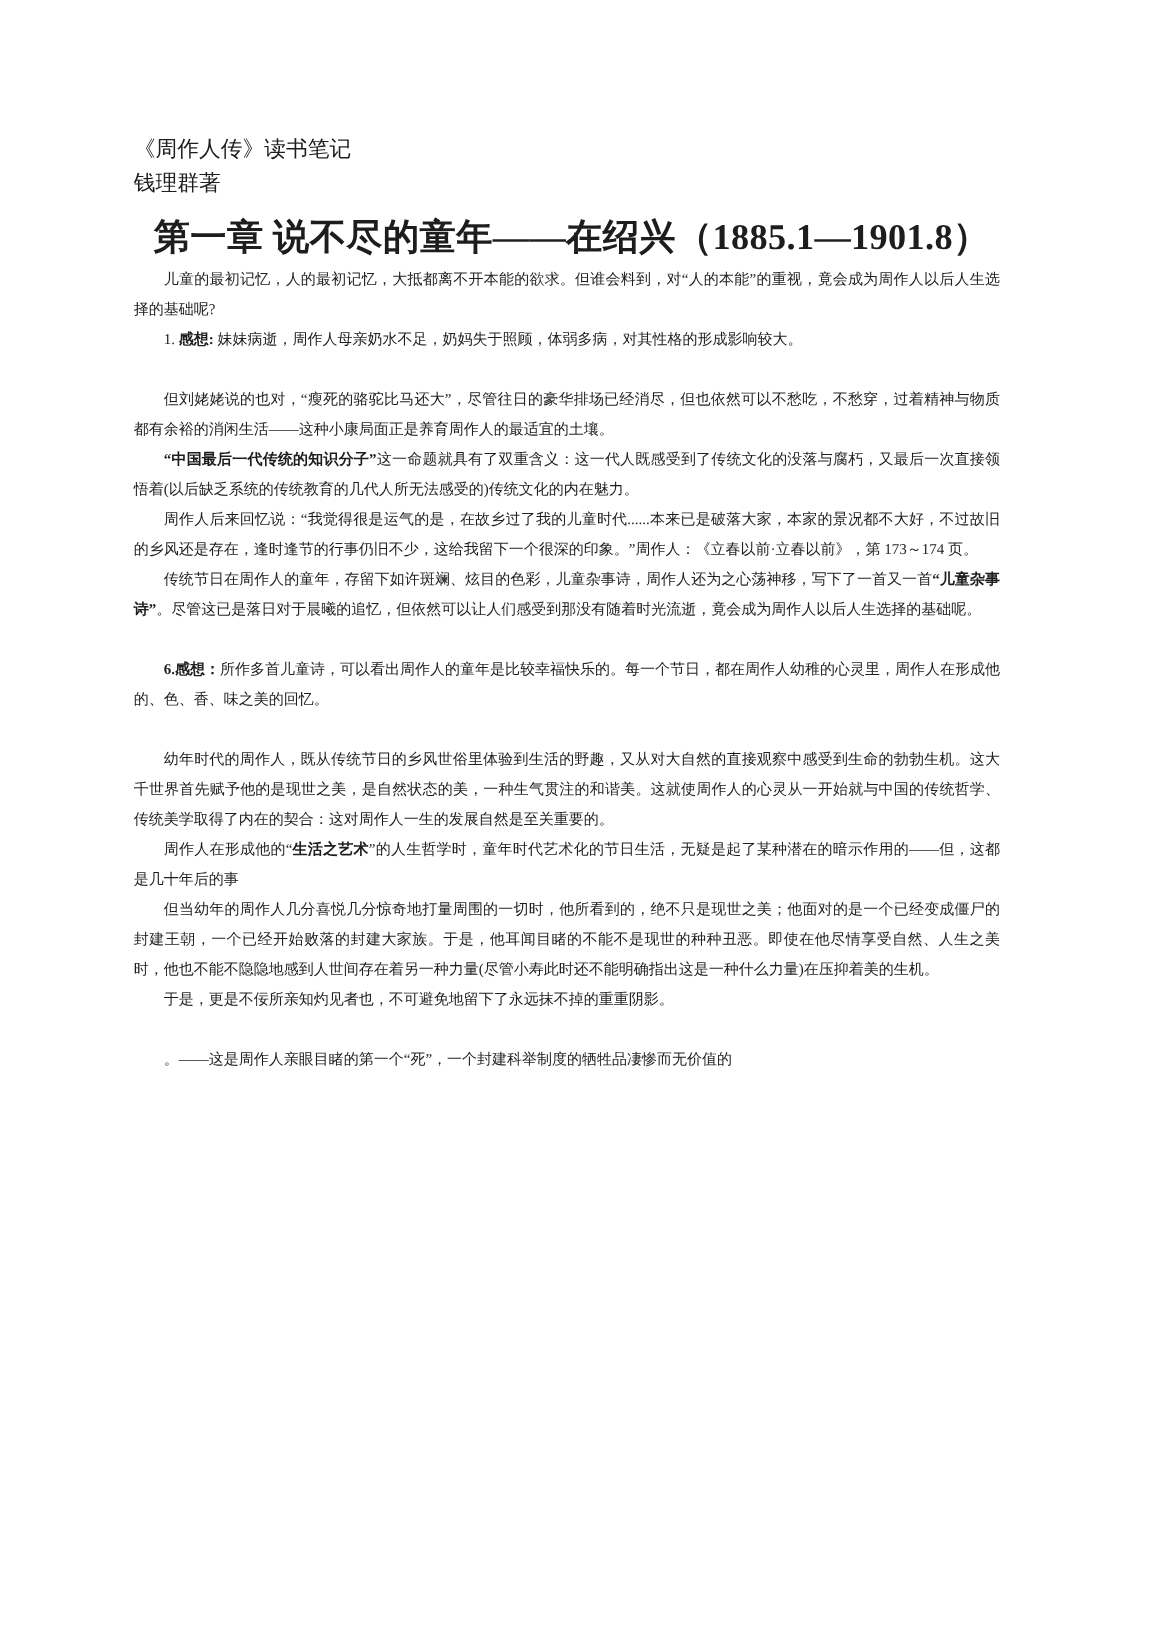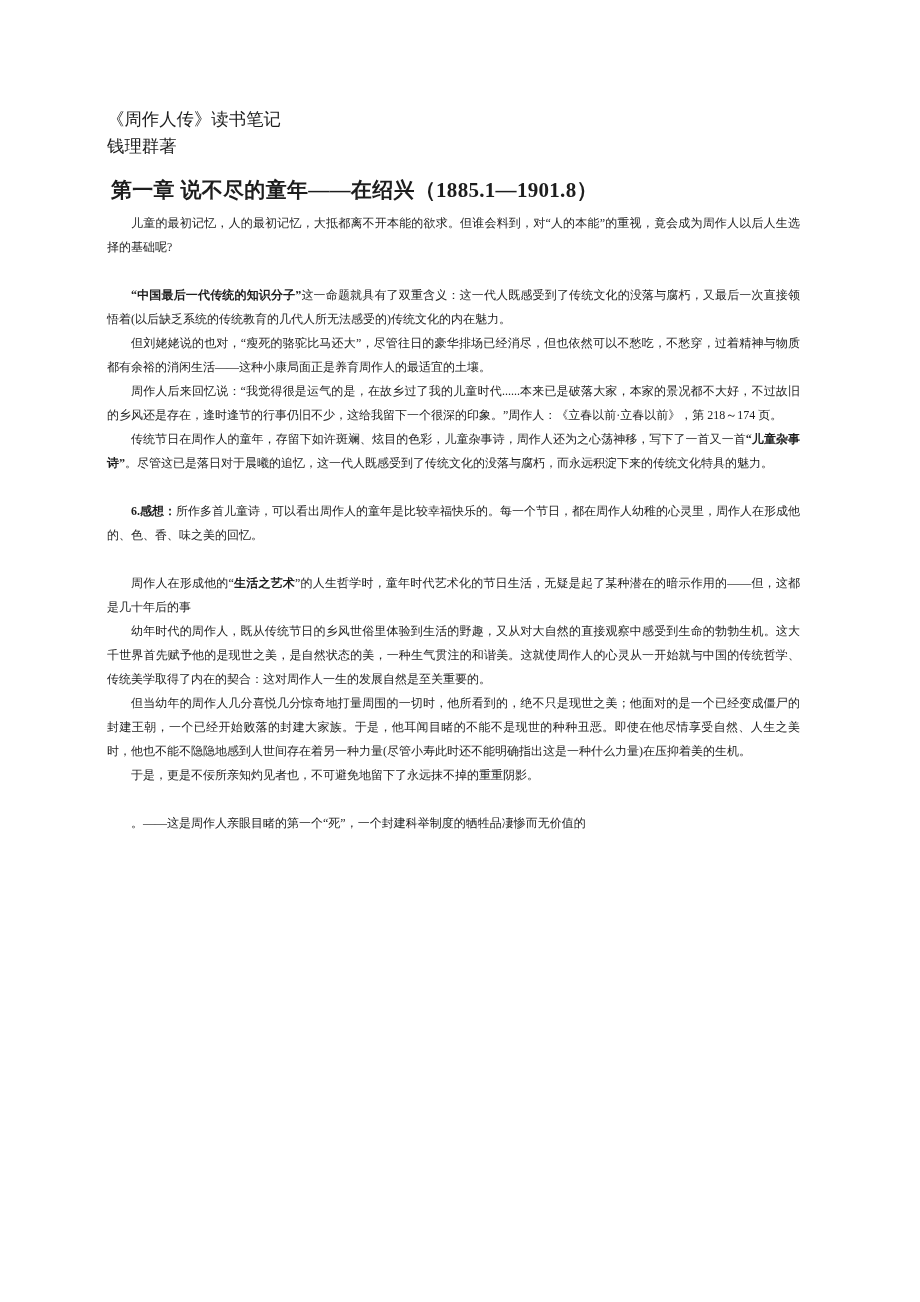--- a/index.html
+++ b/index.html
@@ -21,24 +21,24 @@
     padding: 106px 120px 0 107px;
     background: #ffffff;
   }
   .meta-line {
     font-size: 17.4px;
     line-height: 27px;
     margin: 0;
     text-align: left;
   }
   .chapter-heading {
-    font-size: 21px;
+    font-size: 29px;
     line-height: 28px;
     font-weight: bold;
-    margin: 16px 0 7px 4px;
+    margin: 16px 0 7px 16px;
     letter-spacing: 0.3px;
   }
   .para {
     font-size: 12px;
     line-height: 24px;
     margin: 0;
     text-align: justify;
     text-indent: 2em;
     word-break: break-all;
   }
@@ -51,28 +51,29 @@
 </style>
 </head>
 <body>
 
 <div class="page">
   <p class="meta-line">《周作人传》读书笔记</p>
   <p class="meta-line">钱理群著</p>
   <h1 class="chapter-heading">第一章 说不尽的童年——在绍兴（1885.1—1901.8）</h1>
   <div id="paragraphs">
       <p class="para"><span>儿童的最初记忆，人的最初记忆，大抵都离不开本能的欲求。但谁会料到，对“人的本能”的重视，竟会成为周作人以后人生选择的基础呢?</span></p>
+      <p class="para"><span>1. </span><span class="bold">感想:</span><span> 妹妹病逝，周作人母亲奶水不足，奶妈失于照顾，体弱多病，对其性格的形成影响较大。</span></p>
       <div class="blank-line"></div>
+      <p class="para"><span>但刘姥姥说的也对，“瘦死的骆驼比马还大”，尽管往日的豪华排场已经消尽，但也依然可以不愁吃，不愁穿，过着精神与物质都有余裕的消闲生活——这种小康局面正是养育周作人的最适宜的土壤。</span></p>
       <p class="para"><span class="bold">“中国最后一代传统的知识分子”</span><span>这一命题就具有了双重含义：这一代人既感受到了传统文化的没落与腐朽，又最后一次直接领悟着(以后缺乏系统的传统教育的几代人所无法感受的)传统文化的内在魅力。</span></p>
-      <p class="para"><span>但刘姥姥说的也对，“瘦死的骆驼比马还大”，尽管往日的豪华排场已经消尽，但也依然可以不愁吃，不愁穿，过着精神与物质都有余裕的消闲生活——这种小康局面正是养育周作人的最适宜的土壤。</span></p>
-      <p class="para"><span>周作人后来回忆说：“我觉得很是运气的是，在故乡过了我的儿童时代......本来已是破落大家，本家的景况都不大好，不过故旧的乡风还是存在，逢时逢节的行事仍旧不少，这给我留下一个很深的印象。”周作人：《立春以前·立春以前》，第 218～174 页。</span></p>
-      <p class="para"><span>传统节日在周作人的童年，存留下如许斑斓、炫目的色彩，儿童杂事诗，周作人还为之心荡神移，写下了一首又一首</span><span class="bold">“儿童杂事诗”</span><span>。尽管这已是落日对于晨曦的追忆，这一代人既感受到了传统文化的没落与腐朽，而永远积淀下来的传统文化特具的魅力。</span></p>
+      <p class="para"><span>周作人后来回忆说：“我觉得很是运气的是，在故乡过了我的儿童时代......本来已是破落大家，本家的景况都不大好，不过故旧的乡风还是存在，逢时逢节的行事仍旧不少，这给我留下一个很深的印象。”周作人：《立春以前·立春以前》，第 173～174 页。</span></p>
+      <p class="para"><span>传统节日在周作人的童年，存留下如许斑斓、炫目的色彩，儿童杂事诗，周作人还为之心荡神移，写下了一首又一首</span><span class="bold">“儿童杂事诗”</span><span>。尽管这已是落日对于晨曦的追忆，但依然可以让人们感受到那没有随着时光流逝，竟会成为周作人以后人生选择的基础呢。</span></p>
       <div class="blank-line"></div>
       <p class="para"><span class="bold">6.感想：</span><span>所作多首儿童诗，可以看出周作人的童年是比较幸福快乐的。每一个节日，都在周作人幼稚的心灵里，周作人在形成他的、色、香、味之美的回忆。</span></p>
       <div class="blank-line"></div>
+      <p class="para"><span>幼年时代的周作人，既从传统节日的乡风世俗里体验到生活的野趣，又从对大自然的直接观察中感受到生命的勃勃生机。这大千世界首先赋予他的是现世之美，是自然状态的美，一种生气贯注的和谐美。这就使周作人的心灵从一开始就与中国的传统哲学、传统美学取得了内在的契合：这对周作人一生的发展自然是至关重要的。</span></p>
       <p class="para"><span>周作人在形成他的“</span><span class="bold">生活之艺术</span><span>”的人生哲学时，童年时代艺术化的节日生活，无疑是起了某种潜在的暗示作用的——但，这都是几十年后的事</span></p>
-      <p class="para"><span>幼年时代的周作人，既从传统节日的乡风世俗里体验到生活的野趣，又从对大自然的直接观察中感受到生命的勃勃生机。这大千世界首先赋予他的是现世之美，是自然状态的美，一种生气贯注的和谐美。这就使周作人的心灵从一开始就与中国的传统哲学、传统美学取得了内在的契合：这对周作人一生的发展自然是至关重要的。</span></p>
       <p class="para"><span>但当幼年的周作人几分喜悦几分惊奇地打量周围的一切时，他所看到的，绝不只是现世之美；他面对的是一个已经变成僵尸的封建王朝，一个已经开始败落的封建大家族。于是，他耳闻目睹的不能不是现世的种种丑恶。即使在他尽情享受自然、人生之美时，他也不能不隐隐地感到人世间存在着另一种力量(尽管小寿此时还不能明确指出这是一种什么力量)在压抑着美的生机。</span></p>
       <p class="para"><span>于是，更是不佞所亲知灼见者也，不可避免地留下了永远抹不掉的重重阴影。</span></p>
       <div class="blank-line"></div>
       <p class="para"><span>。——这是周作人亲眼目睹的第一个“死”，一个封建科举制度的牺牲品凄惨而无价值的</span></p>
     </div>
 </div>
 
 </body></html>

